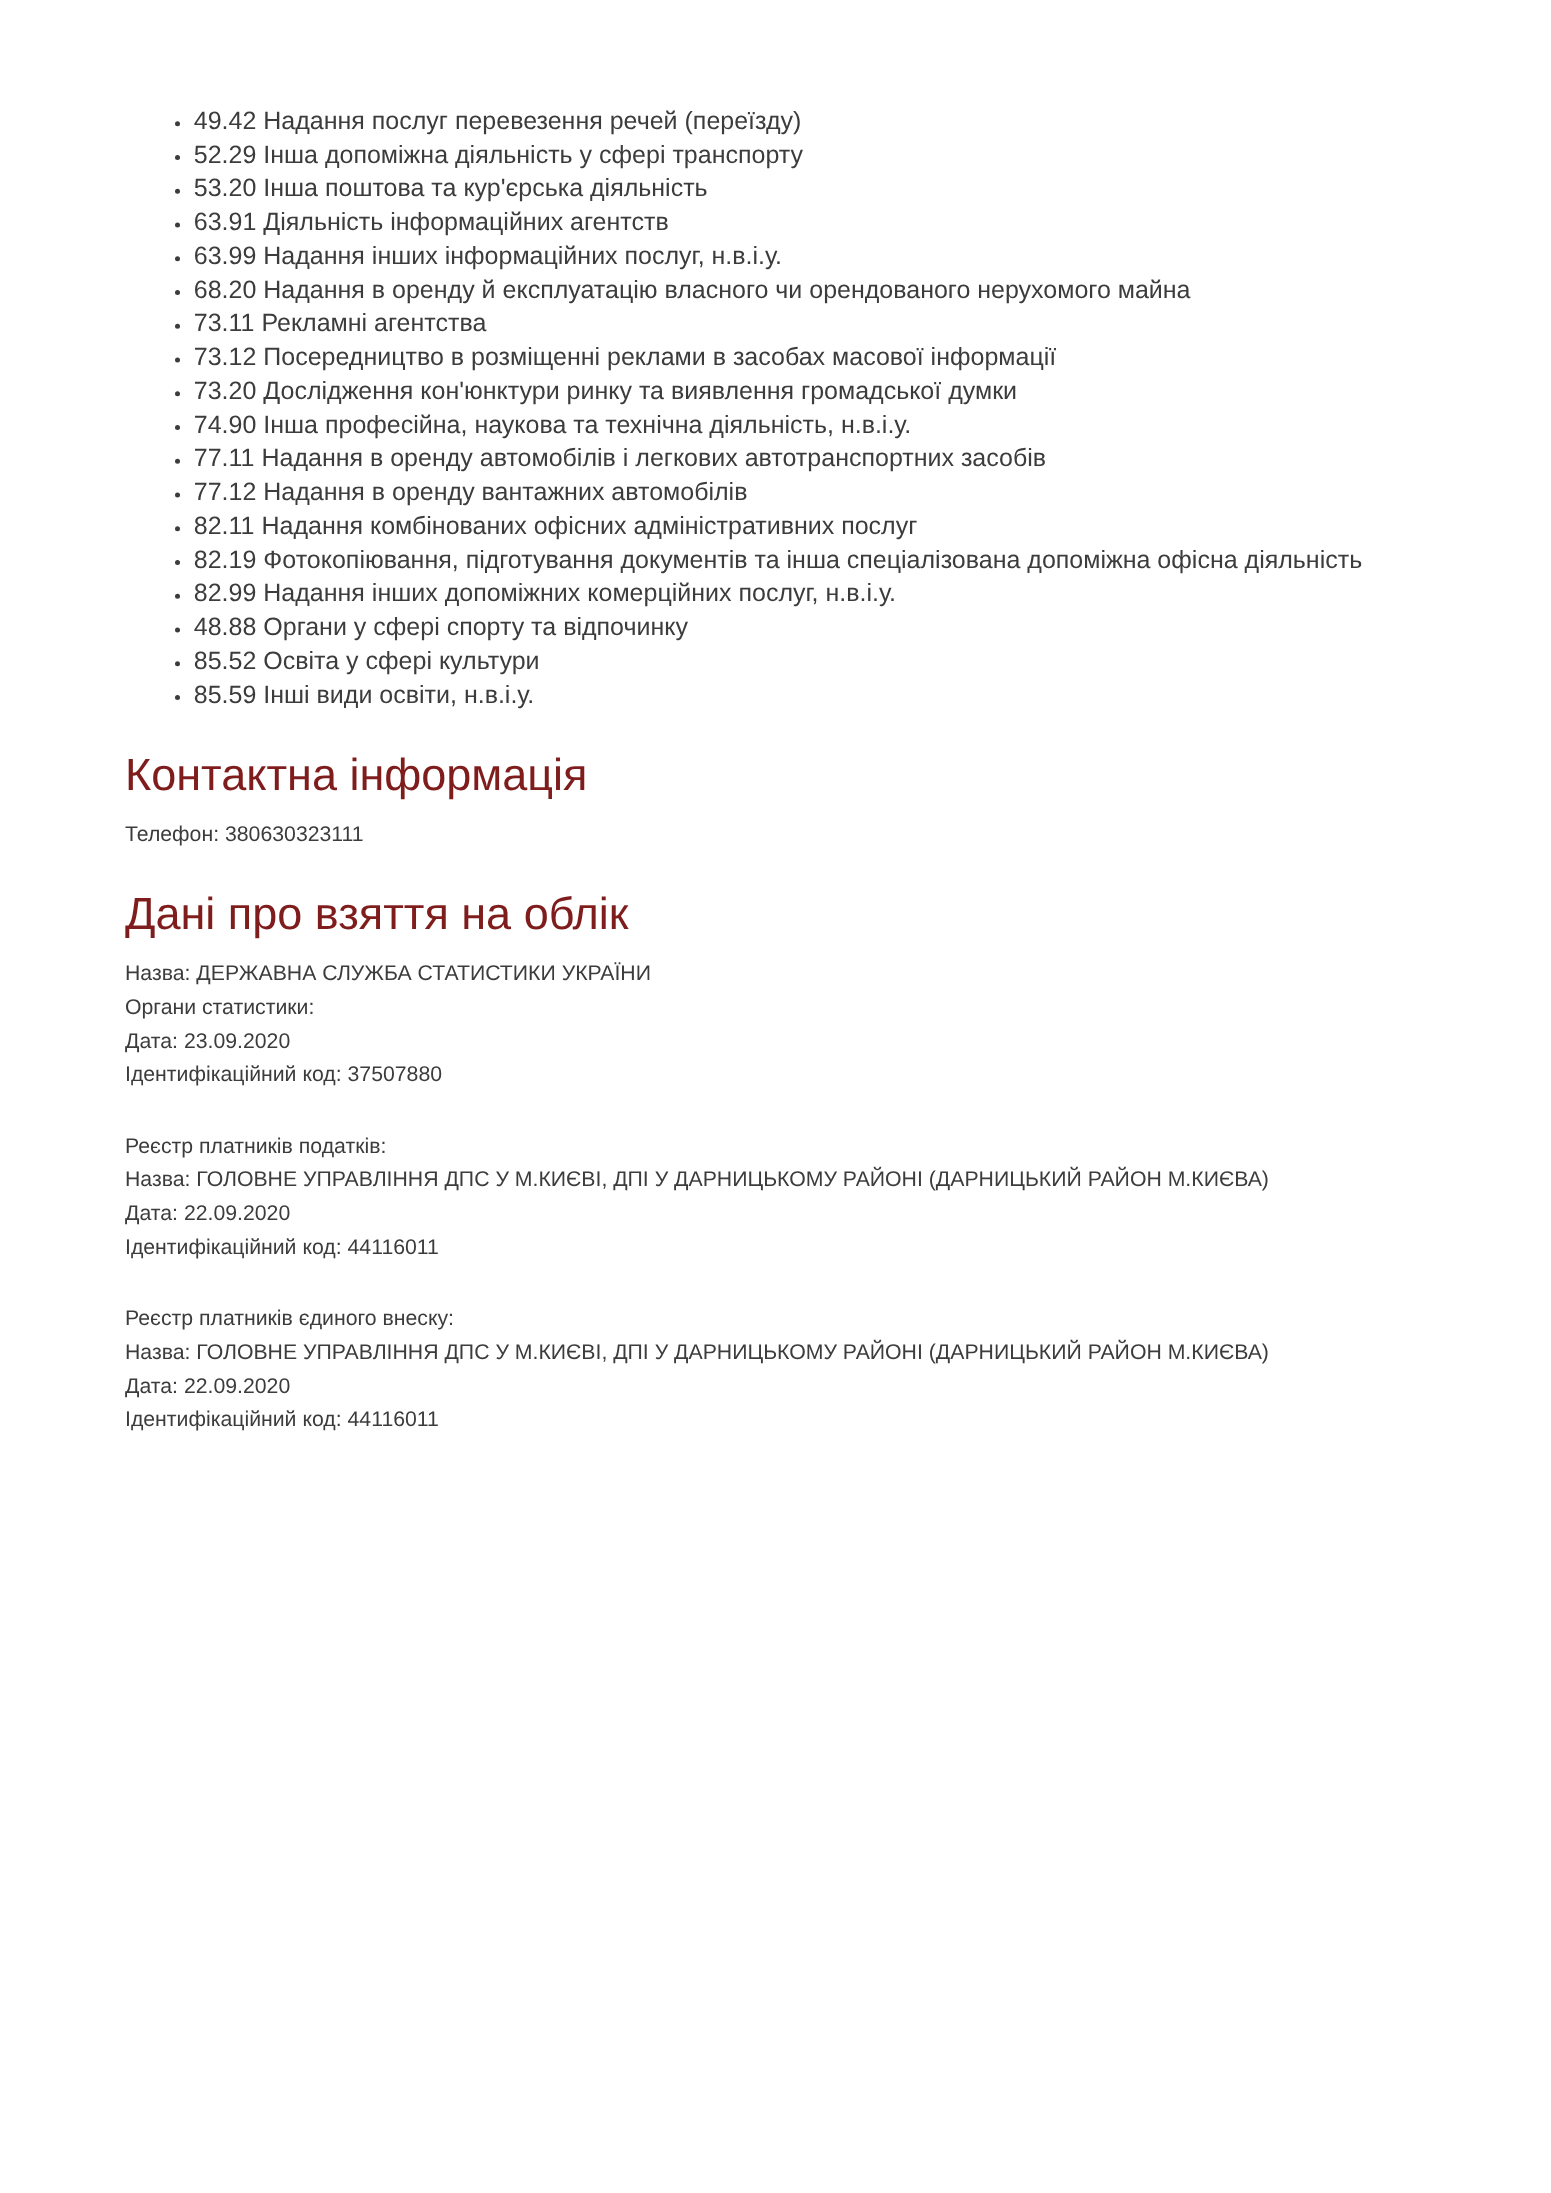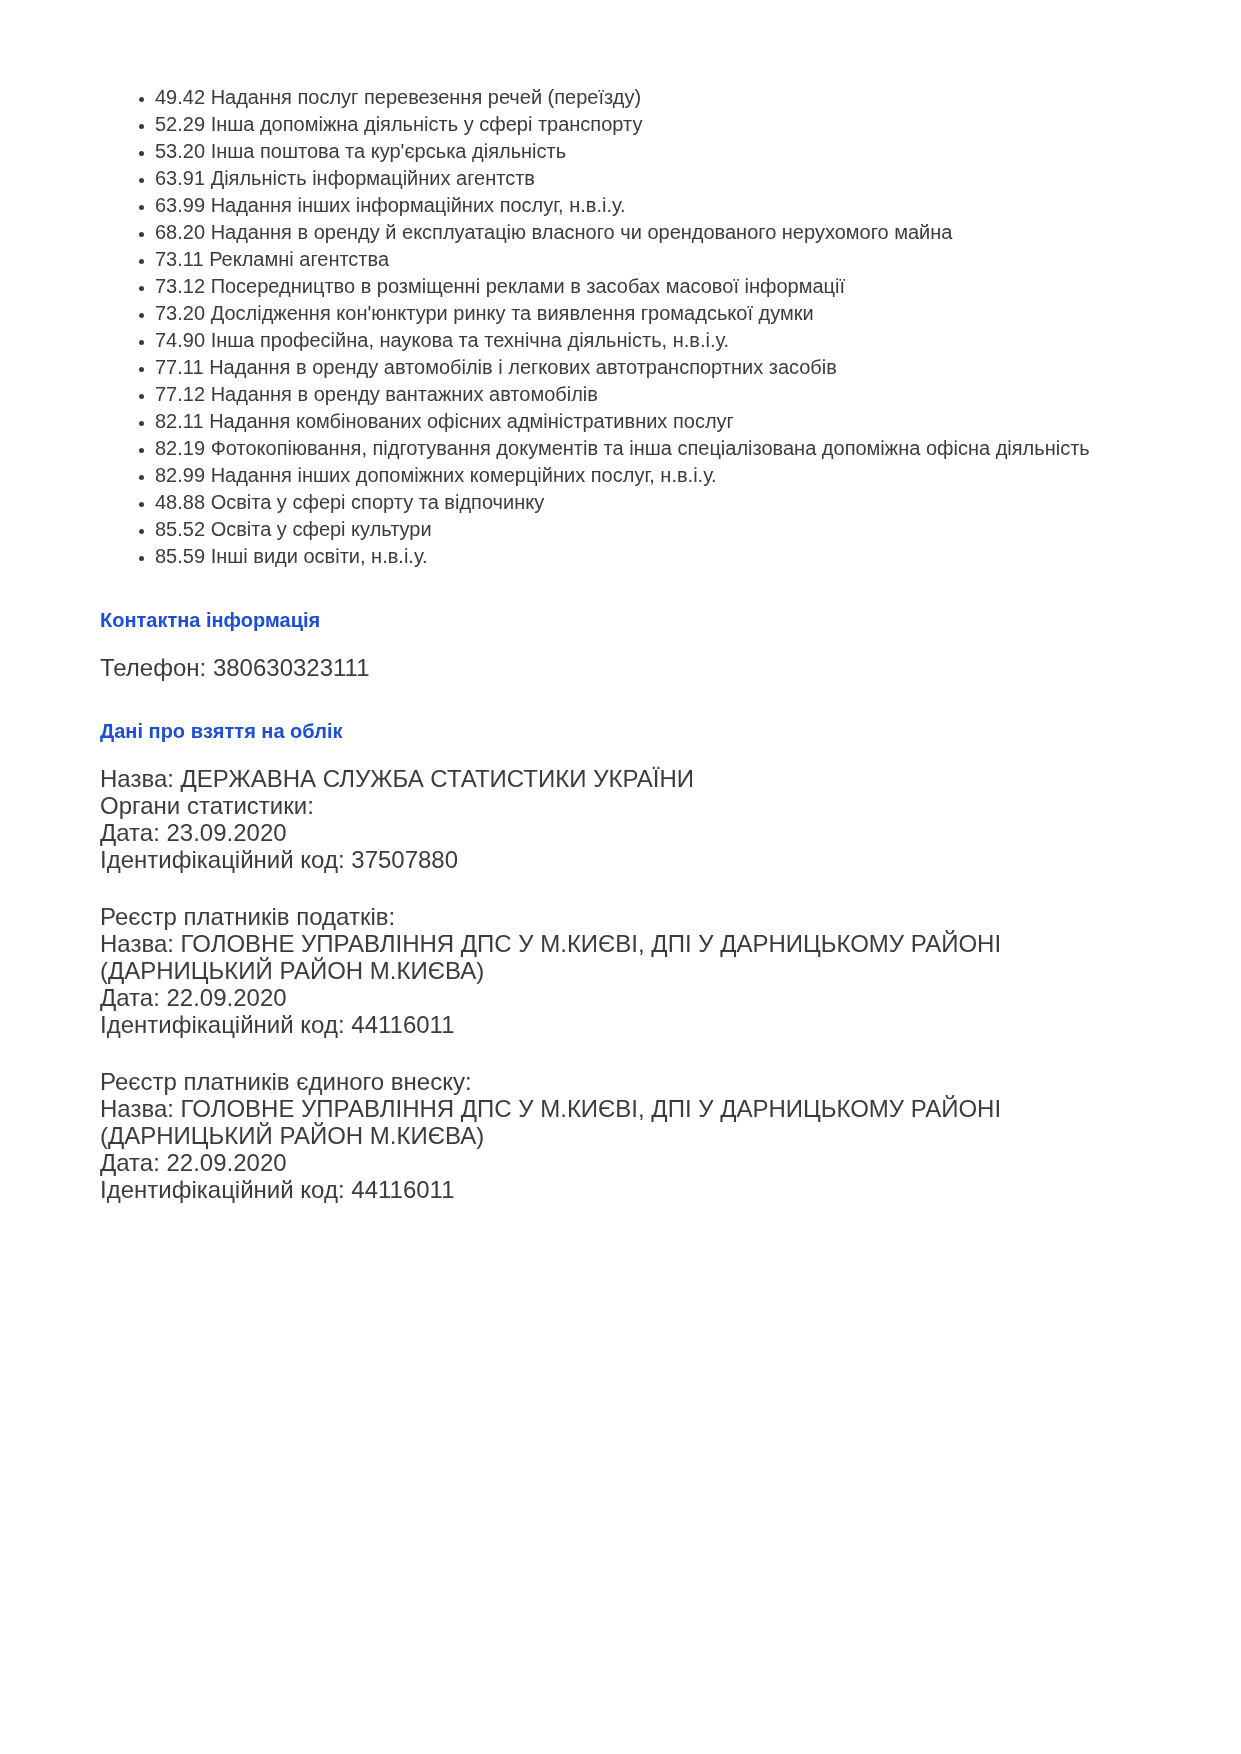--- a/index.html
+++ b/index.html
@@ -27,28 +27,28 @@
     font-size: 20px;
     line-height: 27px;
     color: #3c3c3c;
   }
   ul.activity-list li::marker {
     color: #3c3c3c;
     font-size: 16px;
   }
   h2.section-heading {
     margin: 32px 0 0 0;
-    font-size: 20px;
+    font-size: 36px;
     line-height: 36px;
-    font-weight: 700;
-    color: #1d4ed8;
+    font-weight: 400;
+    color: #7f1d1d;
   }
   p.line, .record .line {
     margin: 0;
-    font-size: 24px;
+    font-size: 17px;
     line-height: 27px;
     color: #3c3c3c;
   }
   p.phone-line {
     margin-top: 16px;
   }
   .records {
     margin-top: 16px;
   }
   .record + .record {
@@ -84,21 +84,21 @@
   <li><span>77.11</span> <span>Надання в оренду автомобілів і легкових автотранспортних засобів</span></li>
 
   <li><span>77.12</span> <span>Надання в оренду вантажних автомобілів</span></li>
 
   <li><span>82.11</span> <span>Надання комбінованих офісних адміністративних послуг</span></li>
 
   <li><span>82.19</span> <span>Фотокопіювання, підготування документів та інша спеціалізована допоміжна офісна діяльність</span></li>
 
   <li><span>82.99</span> <span>Надання інших допоміжних комерційних послуг, н.в.і.у.</span></li>
 
-  <li><span>48.88</span> <span>Освіта у сфері спорту та відпочинку</span></li>
+  <li><span>48.88</span> <span>Органи у сфері спорту та відпочинку</span></li>
 
   <li><span>85.52</span> <span>Освіта у сфері культури</span></li>
 
   <li><span>85.59</span> <span>Інші види освіти, н.в.і.у.</span></li>
 </ul>
 
   <h2 class="section-heading">Контактна інформація</h2>
 
   <p class="line phone-line">
     <span>Телефон:</span>

